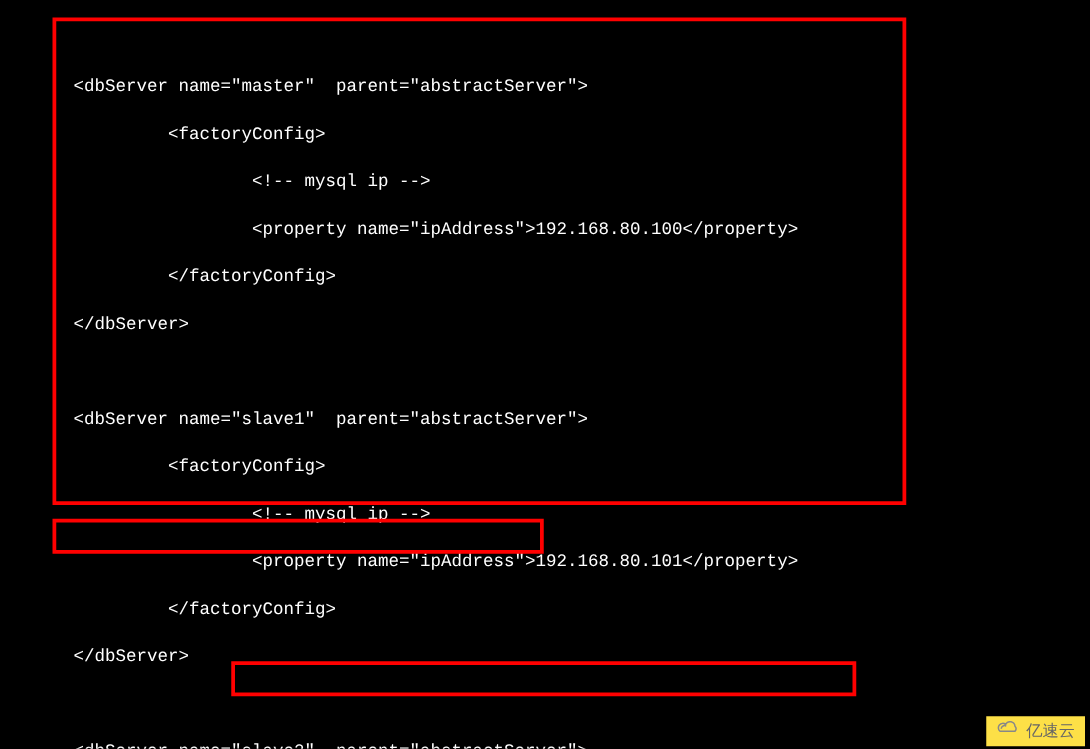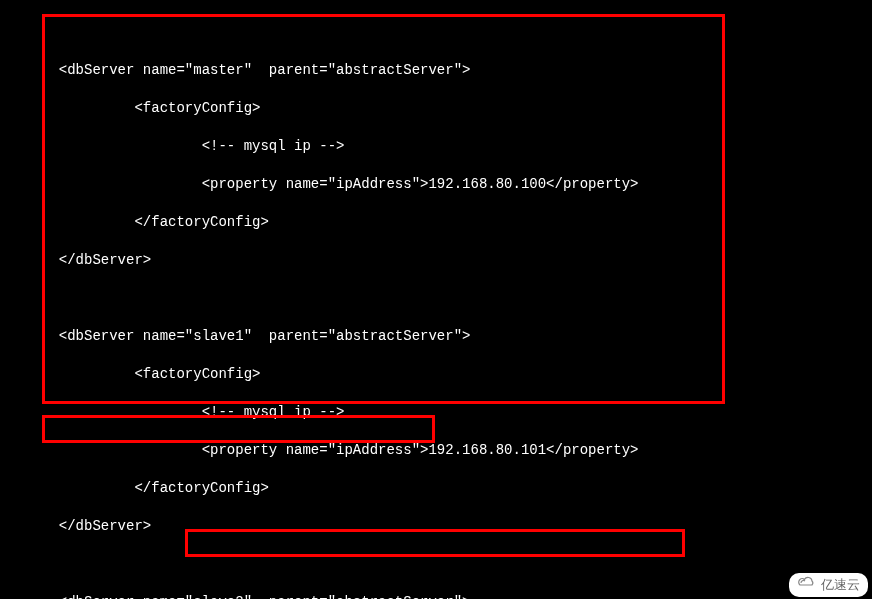--- a/index.html
+++ b/index.html
@@ -47,26 +47,26 @@
       top: 529px;
       width: 500px;
       height: 28px;
       border: 3px solid #ff0000;
       pointer-events: none;
     }
     .watermark {
       position: absolute;
       bottom: 2px;
       right: 4px;
-      background: #ffffff;
+      background: #fde047;
       color: #666;
       font-family: Liberation Serif, serif;
       font-size: 13px;
       padding: 3px 8px;
-      border-radius: 10px;
+      border-radius: 0;
       display: flex;
       align-items: center;
       gap: 4px;
     }
     .watermark-icon {
       display: inline-block;
     }
   </style>
 </head>
 <body>

